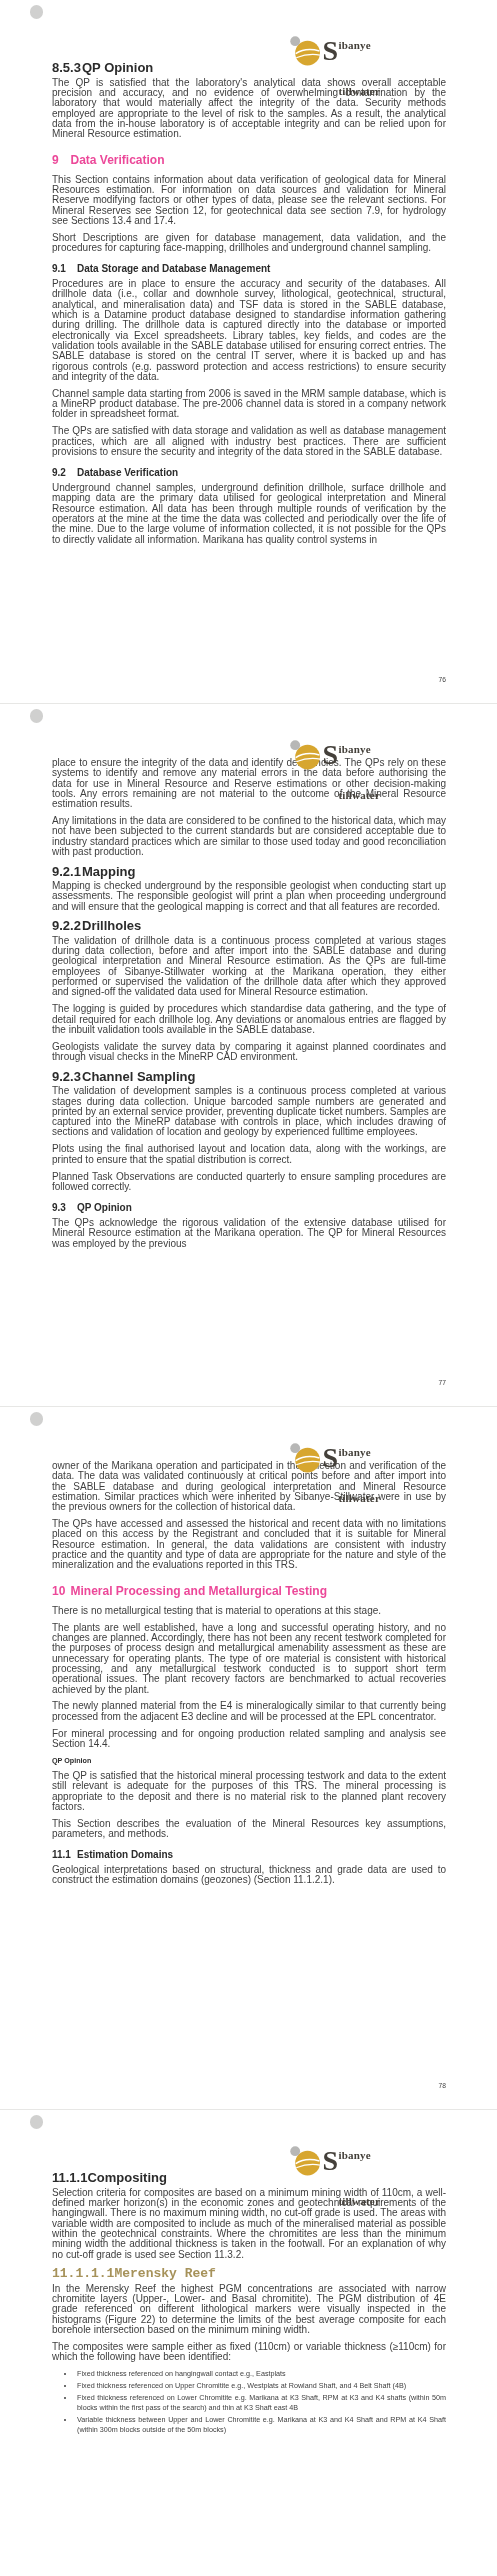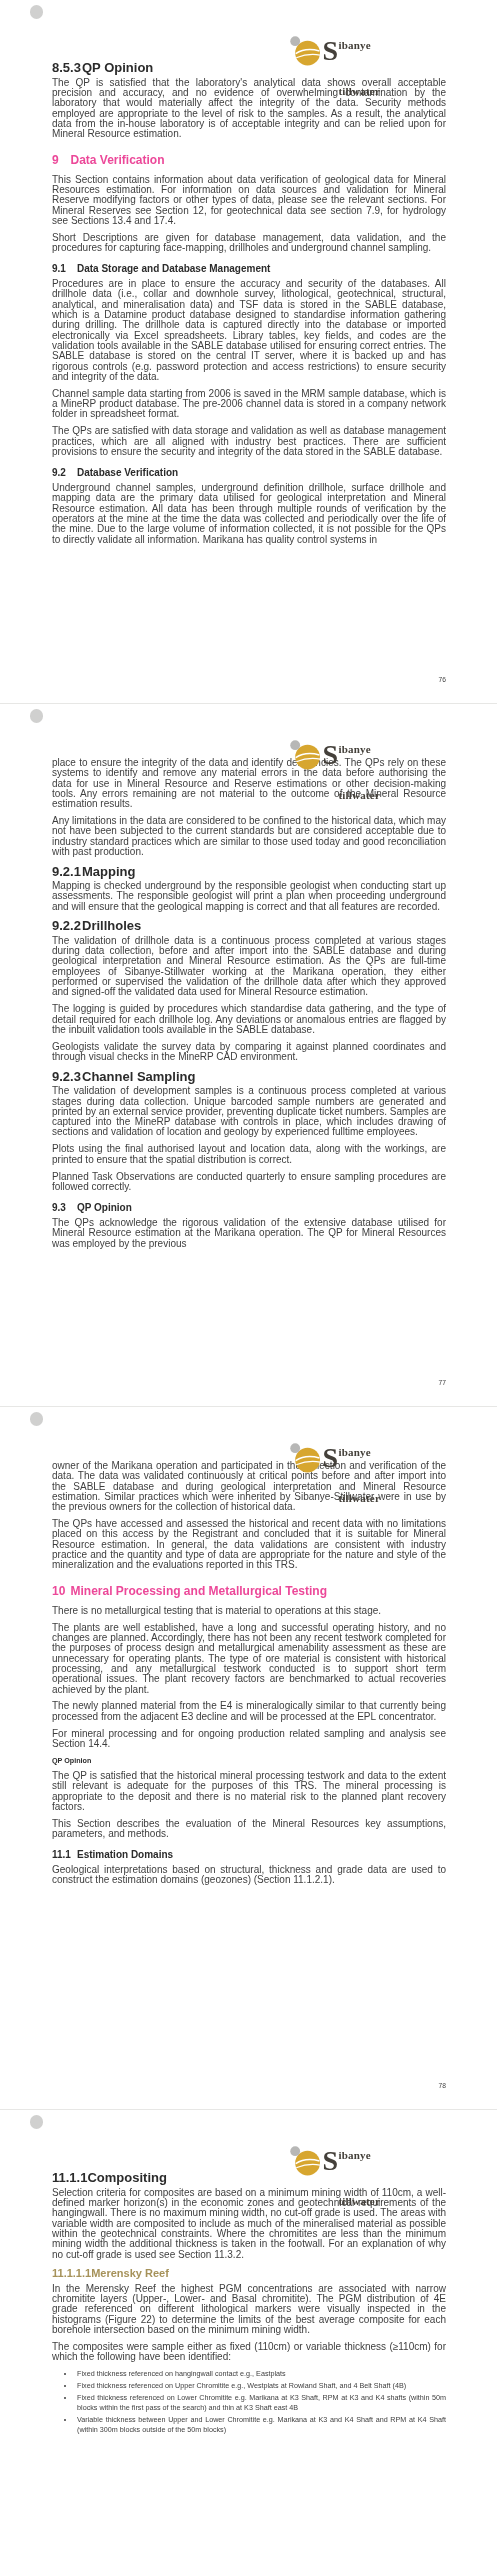--- a/index.html
+++ b/index.html
@@ -85,23 +85,24 @@
 
   .sec.h3 {
     font-size: 13px;
     line-height: 9.3px;
     margin: 9.3px 0 5.2px;
   }
   .sec.h3 .num { min-width: 30px; }
 
   .sec.h4gold {
     color: #a6925a;
-    font-size: 11px;
+    font-size: 13px;
     line-height: 9.3px;
     margin: 9.3px 0 5.2px;
+    font-family: Liberation Mono, monospace;
   }
   .sec.h4gold .num { min-width: 37px; }
 
   p.runin {
     font-size: 7.2px;
     line-height: 10.3px;
     font-weight: bold;
     color: #2b2b2b;
     margin: 1px 0 4.6px;
   }

